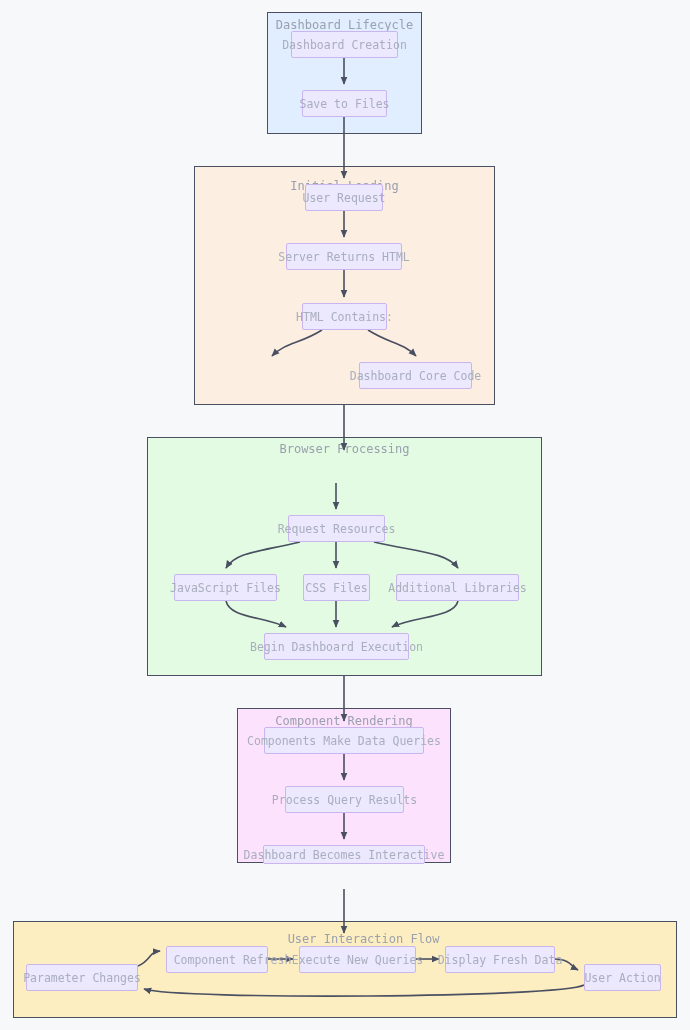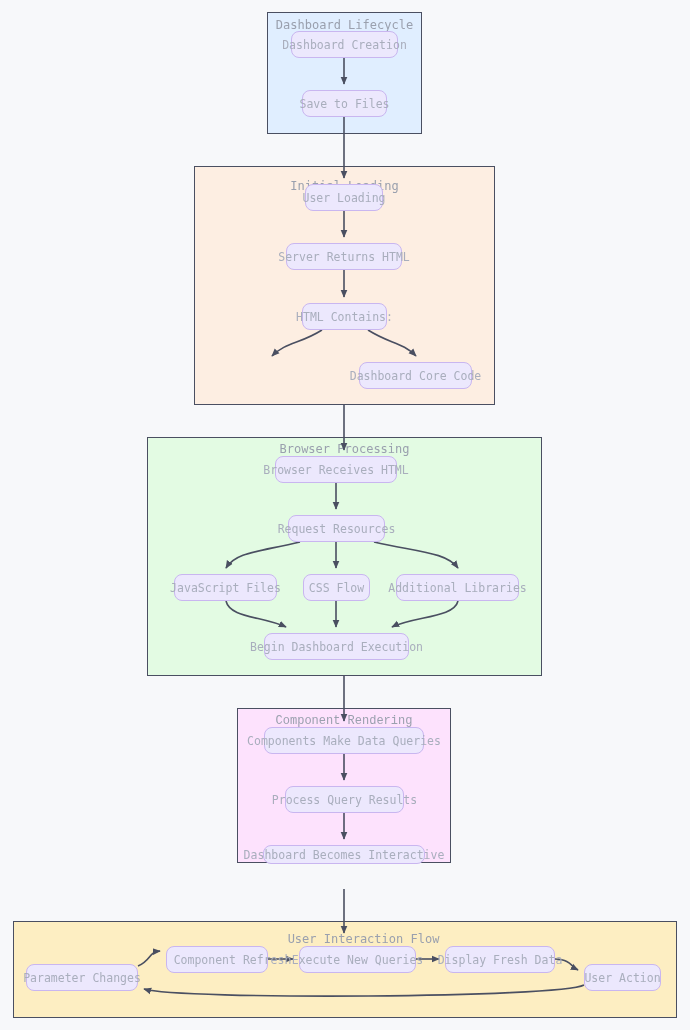--- a/index.html
+++ b/index.html
@@ -40,21 +40,21 @@
     font-size: 12px;
     color: #9aa0ae;
     letter-spacing: 0px;
     white-space: nowrap;
   }
   .node {
     position: absolute;
     box-sizing: border-box;
     background: #ece8fd;
     border: 1.2px solid #c9b6f0;
-    border-radius: 8px;
+    border-radius: 2px;
     display: flex;
     align-items: center;
     justify-content: center;
     font-size: 11.5px;
     color: #a9aebd;
     white-space: nowrap;
     z-index: 3;
   }
 </style>
 </head>
@@ -106,36 +106,35 @@
 
   <div class="subgraph" style="left:267px; top:12px; width:155px; height:122px; background:#e0eeff;">
     <div class="sg-title" style="top:5px;">Dashboard Lifecycle</div>
   </div>
   <div class="node" style="left:291px; top:31px; width:107px; height:27px;">Dashboard Creation</div>
   <div class="node" style="left:302px; top:90px; width:85px; height:27px;">Save to Files</div>
 
   <div class="subgraph" style="left:194px; top:166px; width:301px; height:239px; background:#fdeee2;">
     <div class="sg-title" style="top:12px;">Initial Loading</div>
   </div>
-  <div class="node" style="left:305px; top:184px; width:78px; height:27px;">User Loading</div>
+  <div class="node" style="left:305px; top:184px; width:78px; height:27px;">User Request</div>
   <div class="node" style="left:286px; top:243px; width:116px; height:27px;">Server Returns HTML</div>
   <div class="node" style="left:302px; top:303px; width:85px; height:27px;">HTML Contains:</div>
   <div class="node" style="left:359px; top:362px; width:113px; height:27px;">Dashboard Core Code</div>
 
   <div class="subgraph" style="left:147px; top:437px; width:395px; height:239px; background:#e3fbe3;">
     <div class="sg-title" style="top:4px;">Browser Processing</div>
   </div>
-  <div class="node" style="left:275px; top:456px; width:122px; height:27px;">Browser Receives HTML</div>
   <div class="node" style="left:288px; top:515px; width:97px; height:27px;">Request Resources</div>
   <div class="node" style="left:174px; top:574px; width:103px; height:27px;">JavaScript Files</div>
-  <div class="node" style="left:303px; top:574px; width:67px; height:27px;">CSS Flow</div>
+  <div class="node" style="left:303px; top:574px; width:67px; height:27px;">CSS Files</div>
   <div class="node" style="left:396px; top:574px; width:123px; height:27px;">Additional Libraries</div>
   <div class="node" style="left:264px; top:633px; width:145px; height:27px;">Begin Dashboard Execution</div>
 
-  <div class="subgraph" style="left:237px; top:708px; width:214px; height:155px; background:#fde2fd;font-family:Liberation Mono, monospace;">
+  <div class="subgraph" style="left:237px; top:708px; width:214px; height:155px; background:#fde2fd;">
     <div class="sg-title" style="top:5px;">Component Rendering</div>
   </div>
   <div class="node" style="left:285px; top:786px; width:119px; height:27px;">Process Query Results</div>
   <div class="node" style="left:264px; top:727px; width:160px; height:27px;">Components Make Data Queries</div>
   <div class="node" style="left:263px; top:845px; width:162px; height:19px;">Dashboard Becomes Interactive</div>
 
   <div class="subgraph" style="left:13px; top:921px; width:664px; height:97px; background:#fdeec2;">
     <div class="sg-title" style="top:10px;padding-left:37px;">User Interaction Flow</div>
   </div>
   <div class="node" style="left:26px; top:964px; width:112px; height:27px;">Parameter Changes</div>

